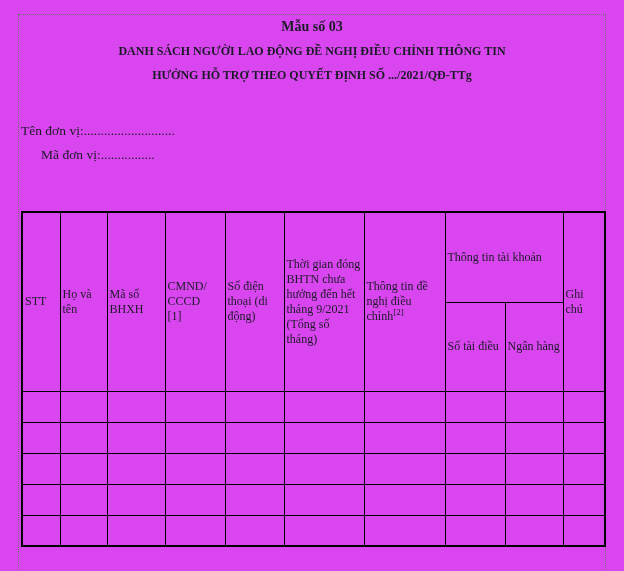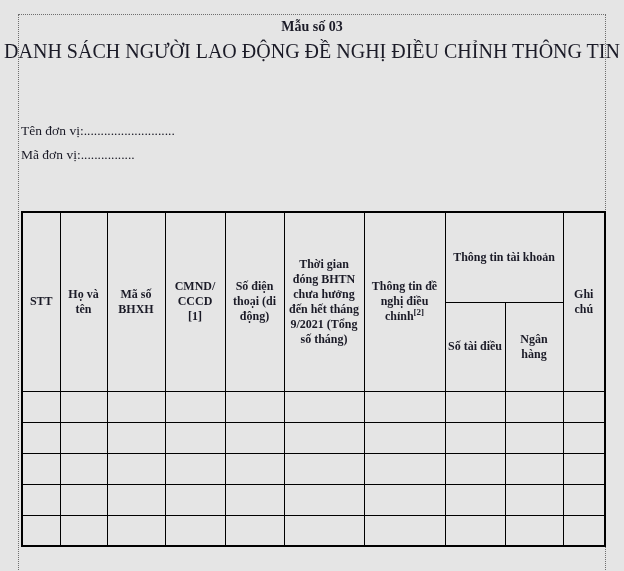--- a/index.html
+++ b/index.html
@@ -2,55 +2,56 @@
 <html><head>
 <meta charset="utf-8">
 <style>
   * { margin:0; padding:0; box-sizing:border-box; }
   html,body { background:#ffffff; }
   body {
     width:624px; height:571px; overflow:hidden; position:relative;
     font-family:"Liberation Serif","DejaVu Serif",serif;
     color:#1b1b27;
   }
-  .sheet { position:absolute; inset:0; background:#e5e5e5;padding-left:34px; }
+  .sheet { position:absolute; inset:0; background:#d946ef;padding-left:34px; }
   .dotted-frame {
     position:absolute; left:18px; top:14px; width:588px; height:620px;
     border:1px dotted #6e6e6e; pointer-events:none;
   }
   .titles { position:absolute; top:15px; left:0; width:624px; text-align:center; }
   .form-no { font-weight:bold; font-size:14px; line-height:24px; }
-  .title-line { font-weight:normal; font-size:20px; line-height:24px; }
+  .title-line { font-weight:bold; font-size:12px; line-height:24px; }
   .info { position:absolute; left:21px; top:119px; font-size:13.5px; line-height:24px; }
-  .info div { white-space:pre; }
+  .info div { white-space:pre;text-align:center; }
   table.main {
     position:absolute; left:21px; top:211px; width:583px;
     border-collapse:collapse; table-layout:fixed;
     border:2px solid #000;
   }
   table.main th, table.main td { border:1.5px solid #000; }
   table.main th {
-    font-weight:bold; font-size:12px; line-height:15px;
-    text-align:center; vertical-align:middle; padding:2px 2px;
+    font-weight:normal; font-size:12px; line-height:15px;
+    text-align:left; vertical-align:middle; padding:2px 2px;
   }
   tr.head-top { height:90px; }
   tr.head-sub { height:89px; }
   tbody tr { height:31px; }
   sup.fnote { font-size:9px; vertical-align:super; line-height:0; }
   .stack { display:block; }
 </style>
 </head>
 <body>
 
 <div class="sheet">
   <div class="dotted-frame"></div>
 
   <div class="titles">
     <div class="form-no">Mẫu số 03</div>
     <div class="title-line">DANH SÁCH NGƯỜI LAO ĐỘNG ĐỀ NGHỊ ĐIỀU CHỈNH THÔNG TIN</div>
+    <div class="title-line">HƯỞNG HỖ TRỢ THEO QUYẾT ĐỊNH SỐ .../2021/QĐ-TTg</div>
   </div>
 
   <div class="info">
     <div>Tên đơn vị:...........................</div>
     <div>Mã đơn vị:................</div>
   </div>
 
   <table class="main">
     <colgroup>
       <col style="width:38px">

